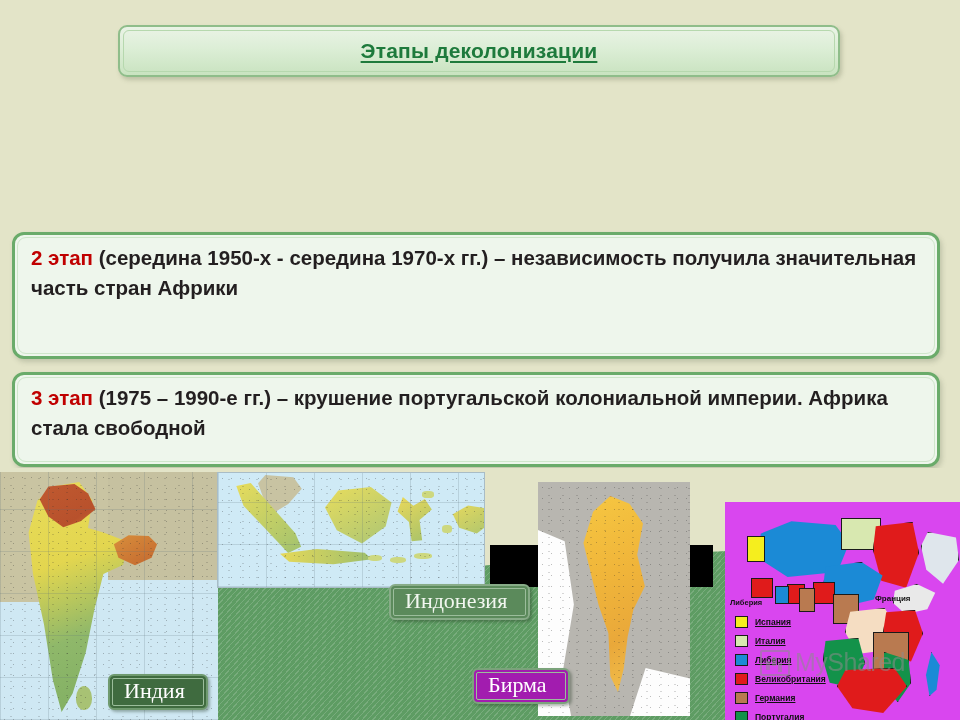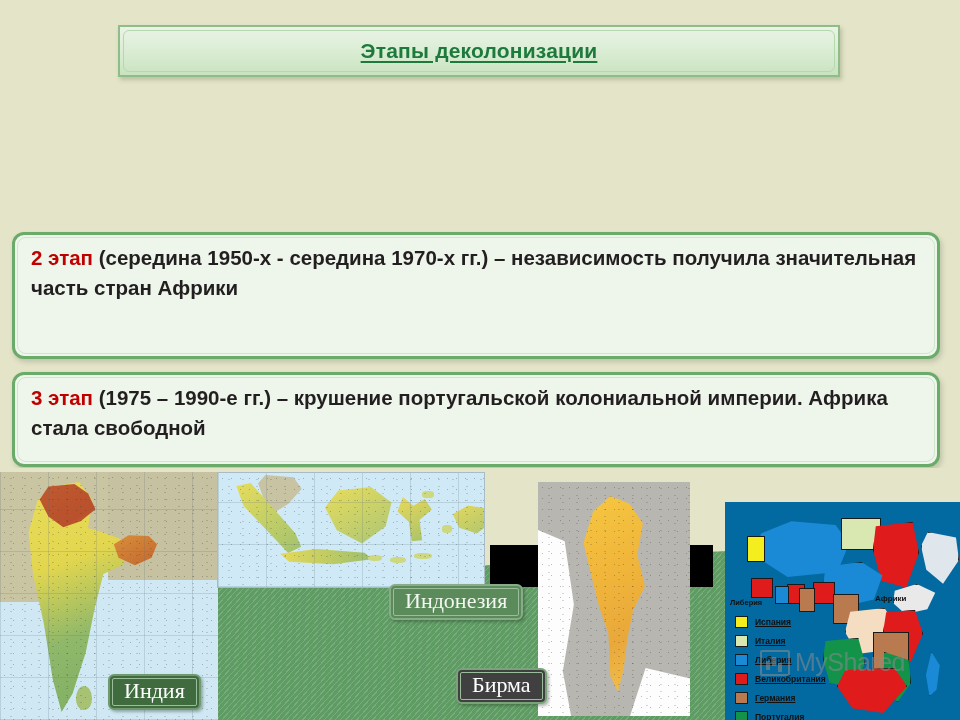--- a/index.html
+++ b/index.html
@@ -29,21 +29,21 @@
 
   
   #title-box {
     position: absolute;
     left: 118px;
     top: 25px;
     width: 722px;
     height: 52px;
     background: linear-gradient(to bottom, #eaf3e6 0%, #dceed6 45%, #c9e3c0 100%);
     border: 2px solid #8fbd8a;
-    border-radius: 0;
+    border-radius: 9px;
     box-shadow: 2px 3px 4px rgba(120,130,100,0.35);
     display: flex;
     align-items: center;
     justify-content: center;
   }
   #title-box::after {
     content: "";
     position: absolute;
     left: 3px; top: 3px; right: 3px; bottom: 3px;
     border: 1px solid #b6d8ae;
@@ -270,21 +270,21 @@
     background: linear-gradient(155deg,#f6c842 0%, #f0b53a 40%, #e9a83a 70%, #f3c450 100%);
     clip-path: polygon(42% 0%, 62% 4%, 76% 14%, 70% 30%, 78% 46%, 66% 58%, 60% 72%, 56% 88%, 50% 100%, 42% 92%, 40% 70%, 30% 56%, 22% 40%, 14% 24%, 24% 8%);
     border: 1px solid #d89a2c;
   }
 
   
   #map-africa {
     position: absolute;
     left: 725px; top: 502px;
     width: 235px; height: 218px;
-    background: #0369a1;
+    background: #d946ef;
     overflow: hidden;
     z-index: 5;
   }
   .afr-poly { position:absolute; border:1px solid #1a1a1a; }
   .afr-legend {
     position:absolute;
     left: 10px; top: 110px;
     z-index: 4;
   }
   .afr-legend-row {
@@ -342,21 +342,21 @@
     font-family: Liberation Sans, sans-serif;
     letter-spacing: -0.5px;
   }
 
   
   .name-plate {
     position: absolute;
     background: #3f6b3f;
     border: 2px solid #6f9a6f;
     border-radius: 6px;
-    padding: 2px 14px 4px 14px;
+    padding: 2px 21px 4px 14px;
     box-shadow: 2px 2px 3px rgba(30,50,30,0.35);
     z-index: 10;
   }
   .name-plate::after {
     content:"";
     position:absolute; left:2px; top:2px; right:2px; bottom:2px;
     border: 1px solid #9bbd9b;
     border-radius: 2px;
     pointer-events:none;
   }
@@ -365,21 +365,21 @@
     font-size: 22px;
     color: #ffffff;
     position: relative;
     z-index: 2;
     white-space: nowrap;
   }
 
   #plate-india      { left: 108px; top: 674px; }
   #plate-indonesia  { left: 389px; top: 584px; background:#5b8a5b; border-color:#88ac88; }
   #plate-indonesia span { color:#f2f7f0; }
-  #plate-burma      { left: 456px; top: 668px; background:#404040; border-color:#7ba37b; }
+  #plate-burma      { left: 472px; top: 668px; background:#a21caf; border-color:#7ba37b; }
 </style>
 </head>
 <body>
 
 <div id="slide">
 
   <div id="title-box">
     <div id="title-text">Этапы деколонизации</div>
   </div>
 
@@ -456,21 +456,21 @@
     <div class="afr-poly" style="left:168px;top:82px;width:44px;height:34px;background:#e9e9e9;clip-path:polygon(4% 20%,54% 0%,96% 26%,78% 74%,28% 88%,0% 56%);"></div>
     <div class="afr-poly" style="left:158px;top:108px;width:40px;height:56px;background:#e01b1b;clip-path:polygon(8% 4%,80% 0%,100% 42%,70% 92%,20% 82%,0% 40%);"></div>
     <div class="afr-poly" style="left:148px;top:130px;width:36px;height:40px;background:#b97a50;"></div>
     <div class="afr-poly" style="left:98px;top:136px;width:42px;height:52px;background:#13924a;clip-path:polygon(6% 6%,84% 0%,100% 48%,74% 96%,16% 86%,0% 42%);"></div>
     <div class="afr-poly" style="left:156px;top:150px;width:30px;height:50px;background:#13924a;clip-path:polygon(10% 0%,92% 16%,100% 62%,56% 100%,10% 72%);"></div>
     <div class="afr-poly" style="left:112px;top:166px;width:70px;height:48px;background:#e01b1b;clip-path:polygon(12% 4%,82% 0%,100% 38%,66% 94%,22% 84%,0% 38%);"></div>
     <div class="afr-poly" style="left:200px;top:150px;width:16px;height:44px;background:#1b8ad6;clip-path:polygon(40% 0%,92% 30%,72% 86%,28% 100%,6% 52%);"></div>
     <div class="afr-poly" style="left:196px;top:30px;width:38px;height:54px;background:#dfe6ec;clip-path:polygon(18% 0%,92% 10%,100% 52%,58% 96%,14% 70%,0% 26%);"></div>
 
     <div id="afr-liberia-lbl">Либерия</div>
-    <div id="afr-ethiopia-lbl">Африки</div>
+    <div id="afr-ethiopia-lbl">Франция</div>
 
     <div class="afr-legend">
       <div class="afr-legend-row">
         <span class="afr-swatch" style="background:#f5ee1e"></span>
         <span class="afr-legend-label">Испания</span>
       </div>
       <div class="afr-legend-row">
         <span class="afr-swatch" style="background:#d8e8b0"></span>
         <span class="afr-legend-label">Италия</span>
       </div>

